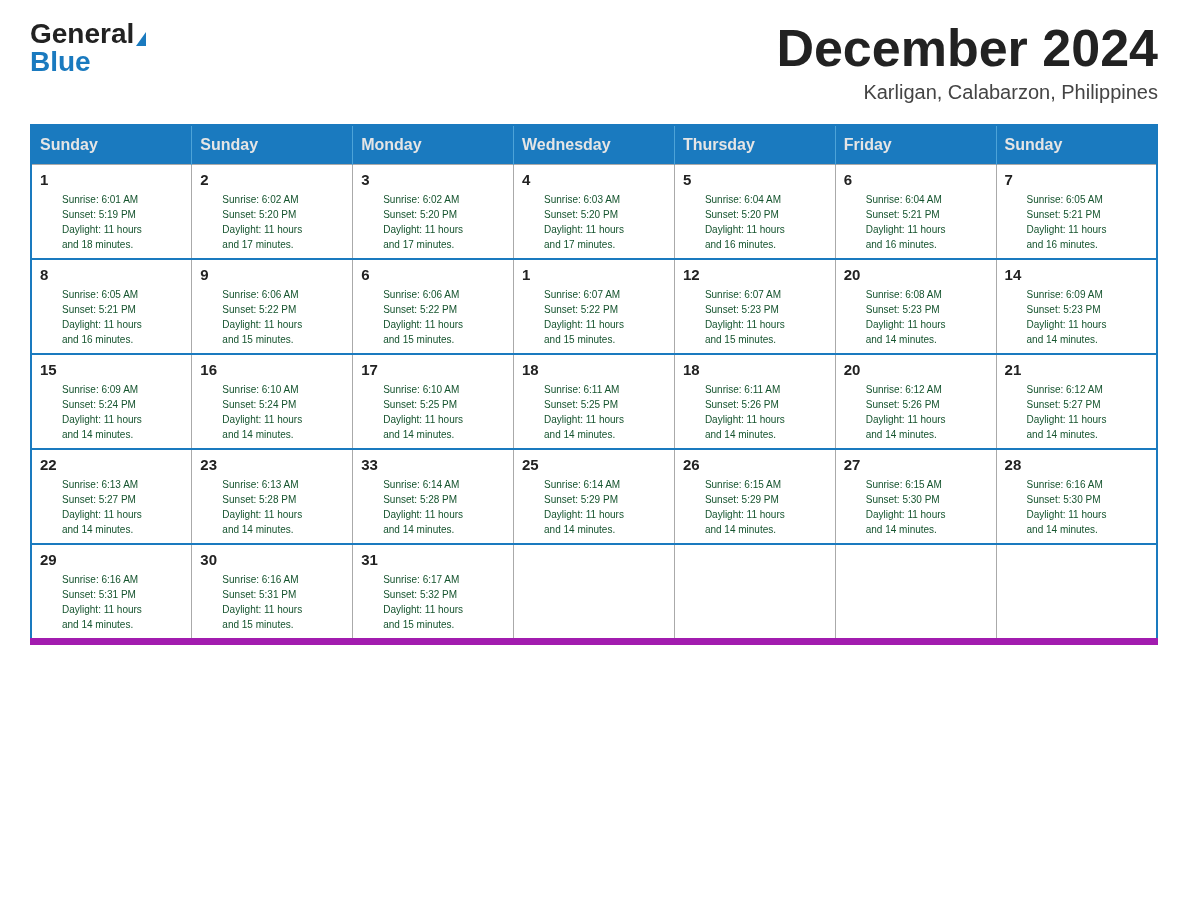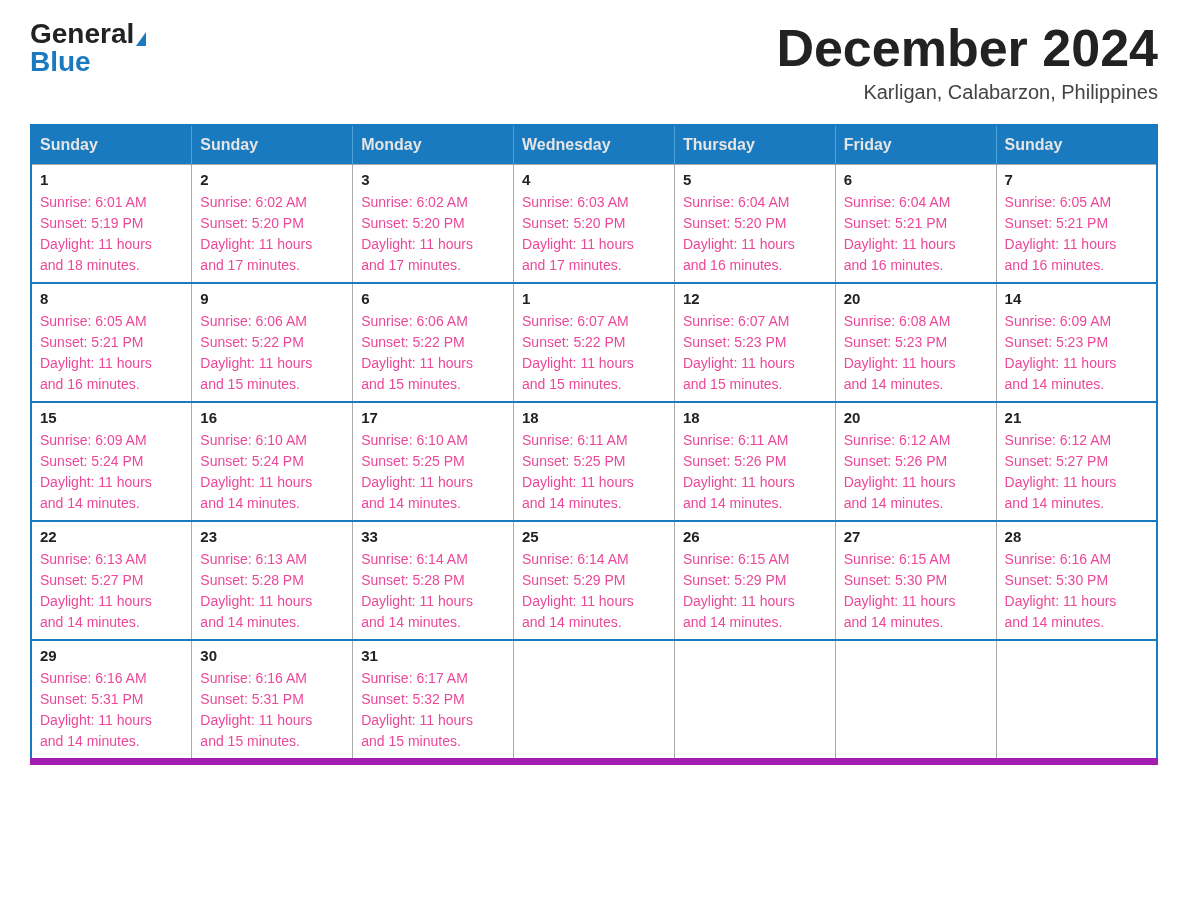--- a/index.html
+++ b/index.html
@@ -86,23 +86,24 @@
     .calendar tbody tr td.empty {
       background: #fff;
     }
     .day-num {
       font-size: 15px;
       font-weight: bold;
       margin-bottom: 4px;
       display: block;
     }
     .day-info {
-      font-size: 14px;
+      font-size: 10px;
       line-height: 1.5;
-      color: #ec4899;
+      color: #14532d;
+      margin-left: 22px;
     }
     .calendar tbody tr:last-child td {
       border-bottom: 7px solid #a21caf;
     }
     .calendar tbody tr td:first-child {
       border-left: 2px solid #1a7abf;
     }
     .calendar tbody tr td:last-child {
       border-right: 2px solid #1a7abf;
     }

